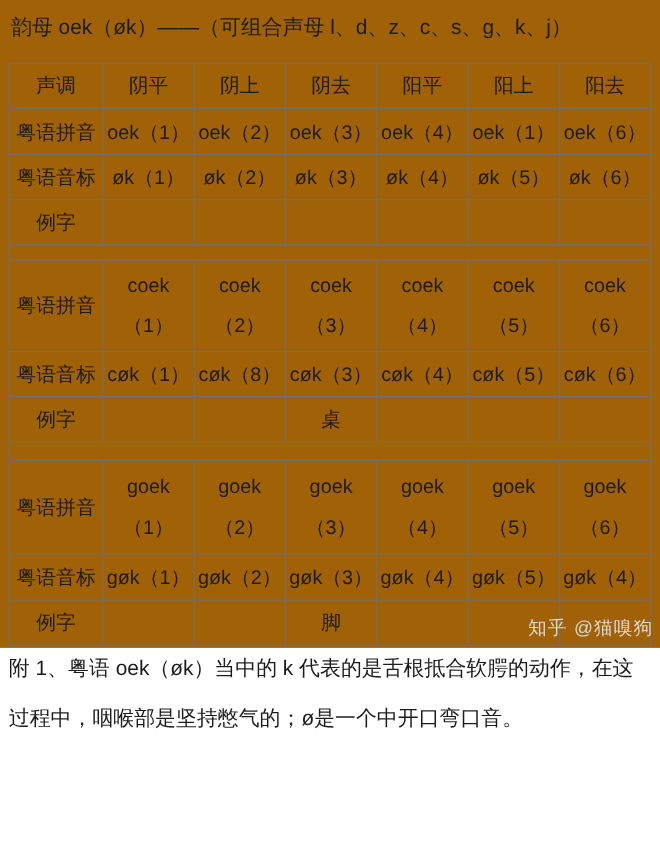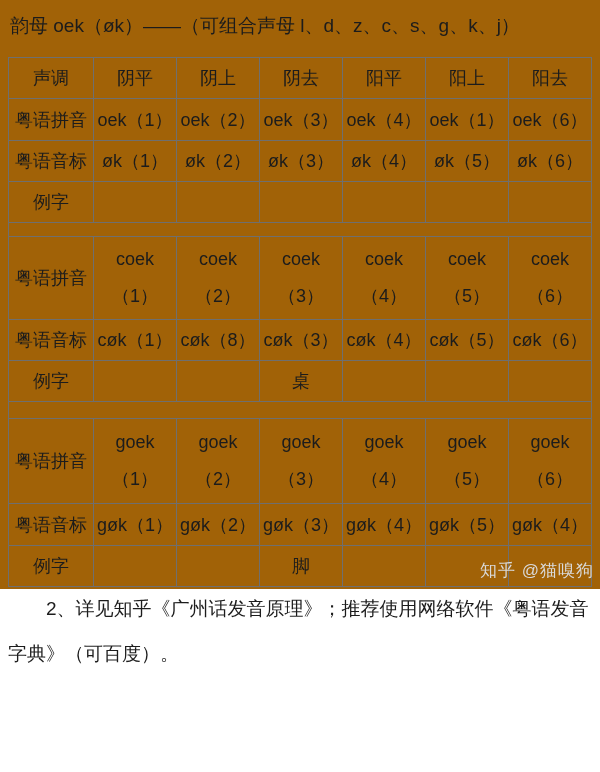--- a/index.html
+++ b/index.html
@@ -182,18 +182,18 @@
       <td></td>
       <td>脚</td>
       <td></td>
       <td></td>
       <td></td>
     </tr>
   </tbody>
     </table>
 
   <div class="notes">
-    <p class="indent">2、详见知乎《广州话发音原理》；推荐使用网络软件《粤语发音字典》（可百度）。</p>
+    <p>附 1、粤语 oek（øk）当中的 k 代表的是舌根抵合软腭的动作，在这过程中，咽喉部是坚持憋气的；ø是一个中开口弯口音。</p>
   </div>
 
   <div class="watermark">知乎 @猫嗅狗</div>
 
 </div>
 
 </body></html>

